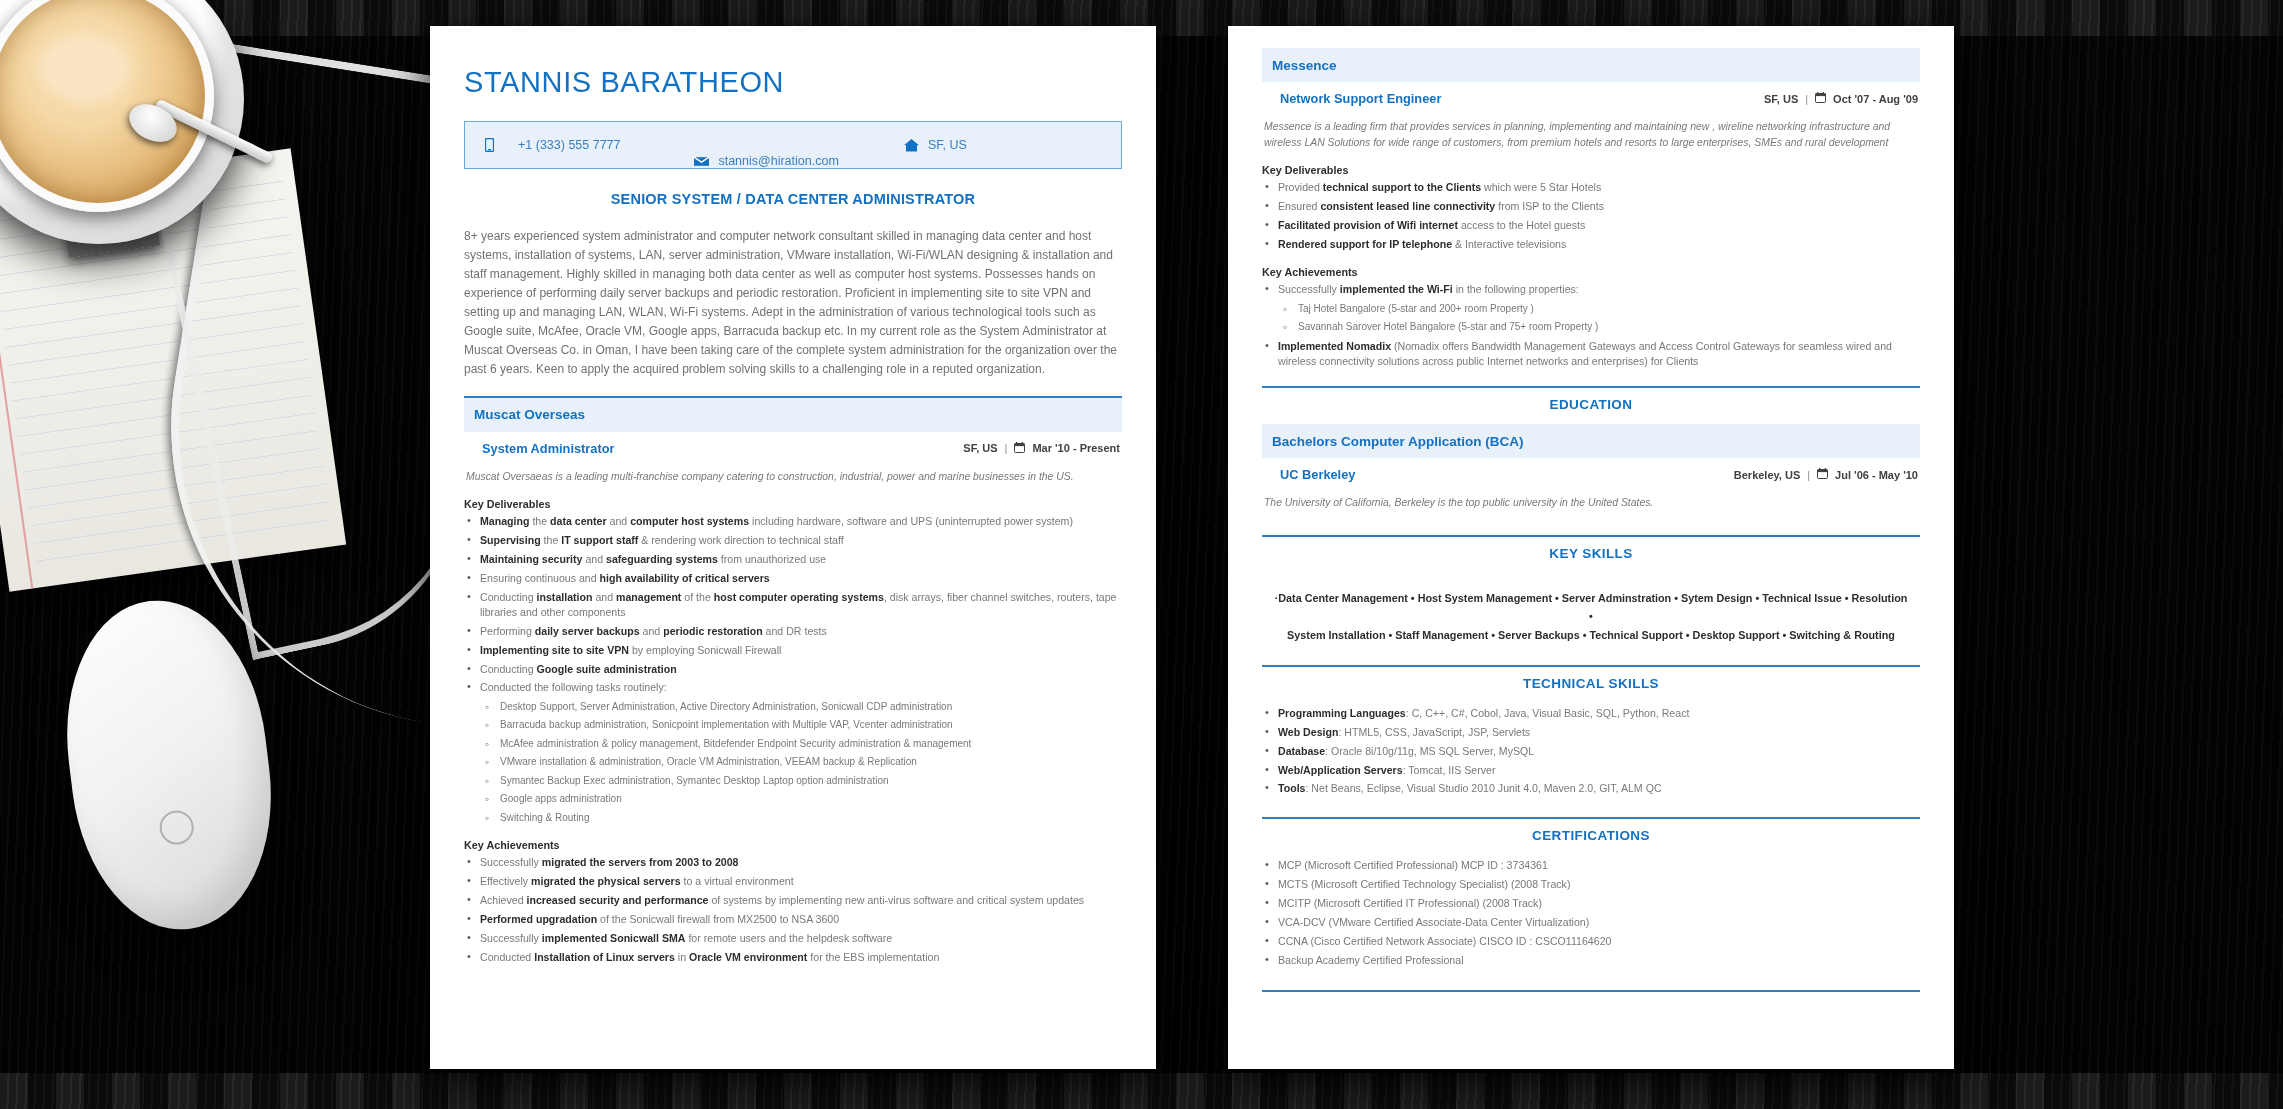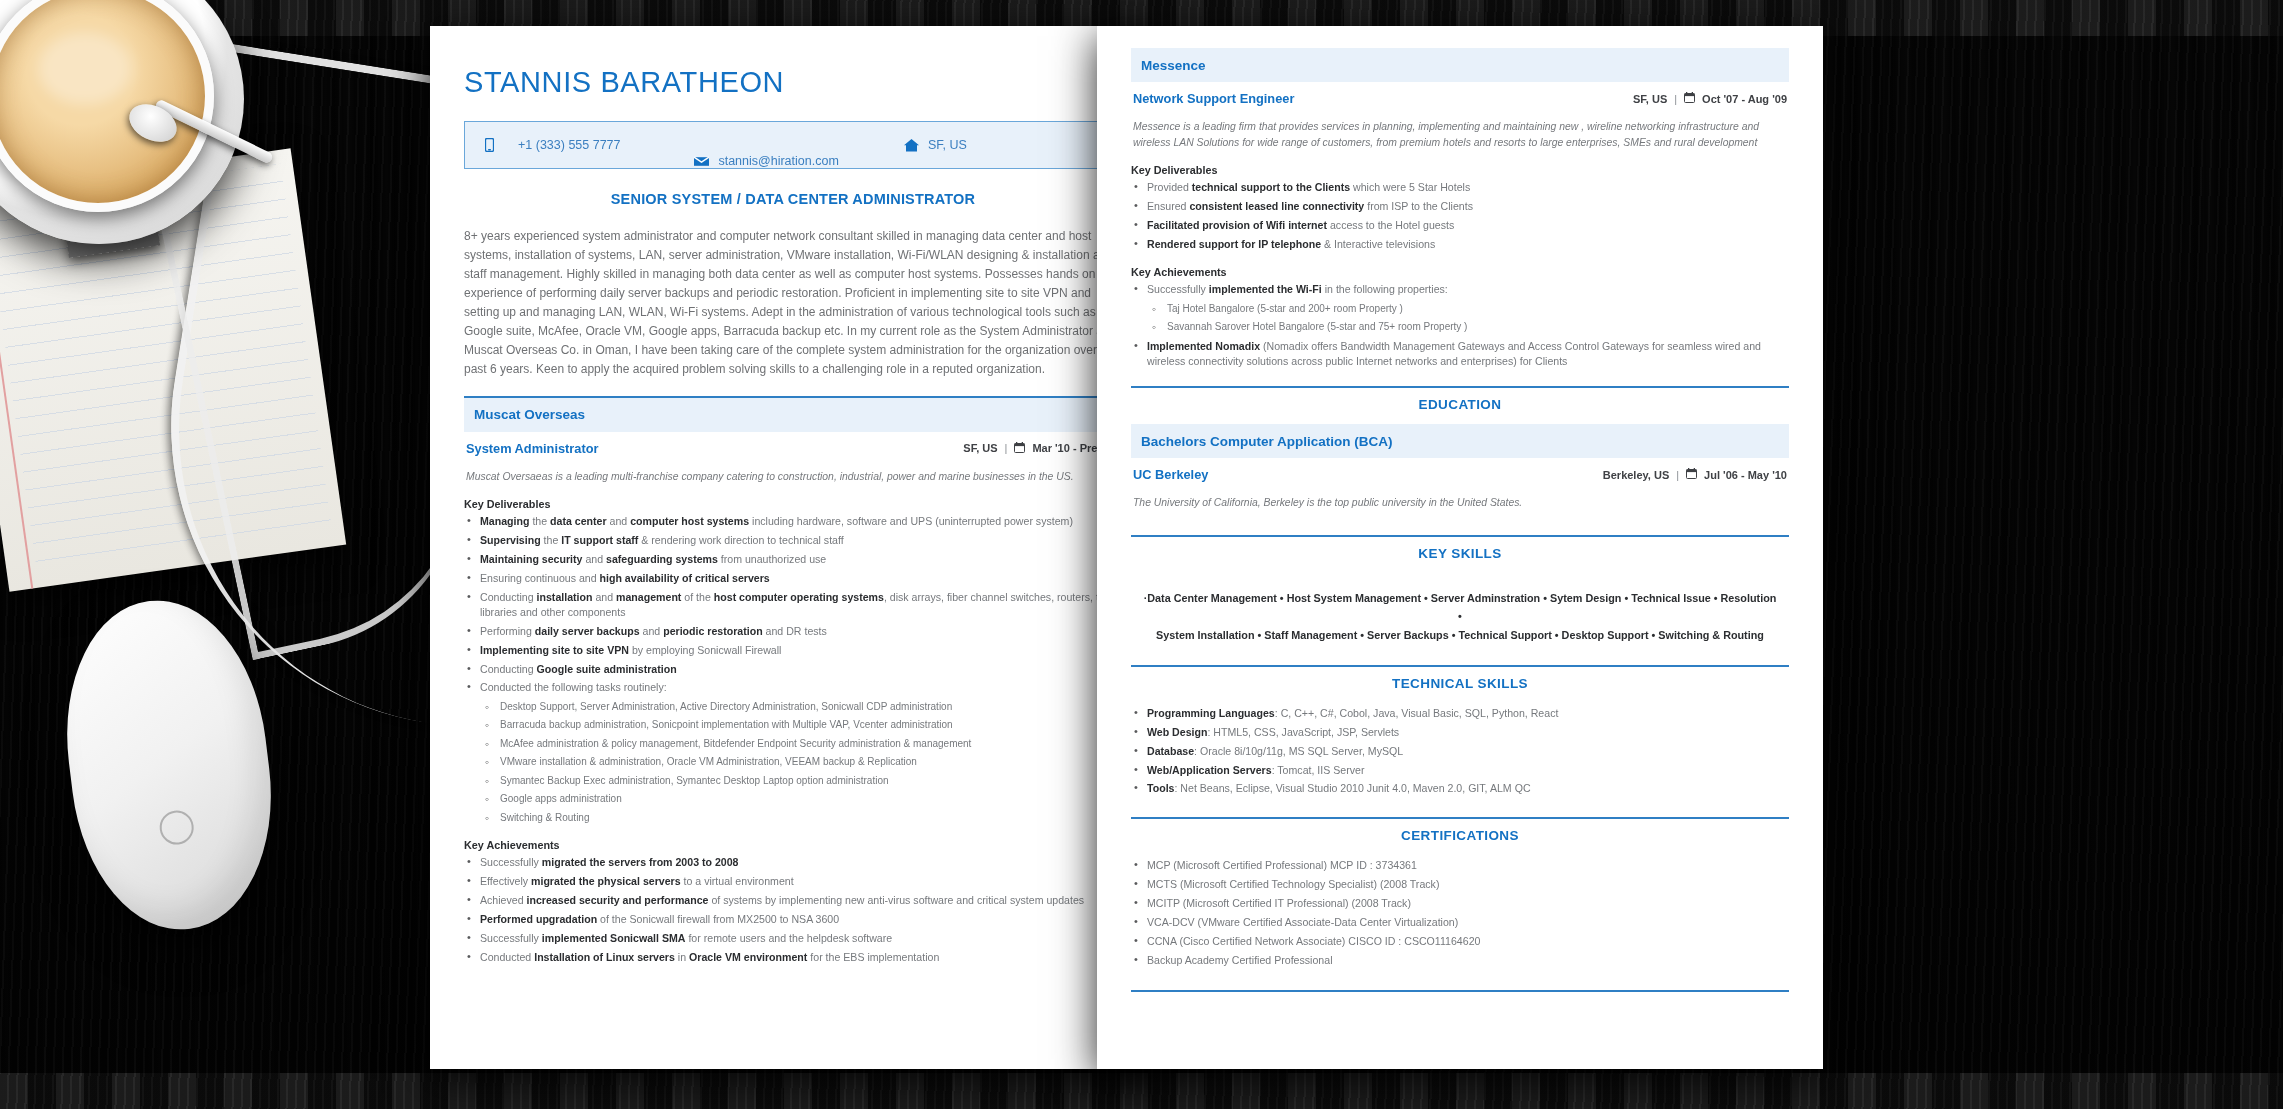--- a/index.html
+++ b/index.html
@@ -118,21 +118,21 @@
 
   
   .page{
     position:absolute; top:26px; width:726px; height:1043px;
     background:#fff;
     box-shadow:0 10px 40px rgba(0,0,0,.85);
     padding:22px 34px 0 34px;
     overflow:hidden;
   }
   .page-left  { left:430px; }
-  .page-right { left:1097px; }
+  .page-right { left:1228px; }
 
   
   .name{
     color:#1371c3; font-size:29px; letter-spacing:.6px;
     font-weight:400; margin:18px 0 22px;
   }
   .contact-bar{
     border:1px solid #6aa7da; background:#e8f1fa;
     height:48px; display:flex; align-items:center; padding:0 20px; gap:0;
     margin-bottom:22px;
@@ -157,21 +157,21 @@
   }
 
   .org-band{
     background:#e8f1fa; height:34px; display:flex; align-items:center;
     padding:0 10px; color:#1371c3; font-weight:bold; font-size:13.5px;
   }
   .role-row{
     display:flex; justify-content:space-between; align-items:center;
     padding:9px 2px 0; font-size:12.8px;
   }
-  .role{ color:#1371c3; font-weight:bold; }
+  .role{ color:#1371c3; font-weight:bold;margin-left:16px; }
   .meta{ color:#3f4145; font-size:11px; display:flex; align-items:center; gap:7px; font-weight:bold;}
   .meta .sep{ color:#8d9196; font-weight:normal; }
   .cal-ico{ color:#3f4145; }
   .org-desc{ color:#76797d; font-size:10.4px; font-style:italic; padding:13px 2px 0; line-height:1.5; }
 
   .grp-title{ font-size:10.8px; font-weight:bold; color:#2b2d30; margin:14px 0 4px; }
   ul.b{ list-style:none; margin:0; padding:0; }
   ul.b > li{
     position:relative; padding-left:16px; margin:3.5px 0;
     font-size:10.6px; line-height:1.45; color:#76797d;

